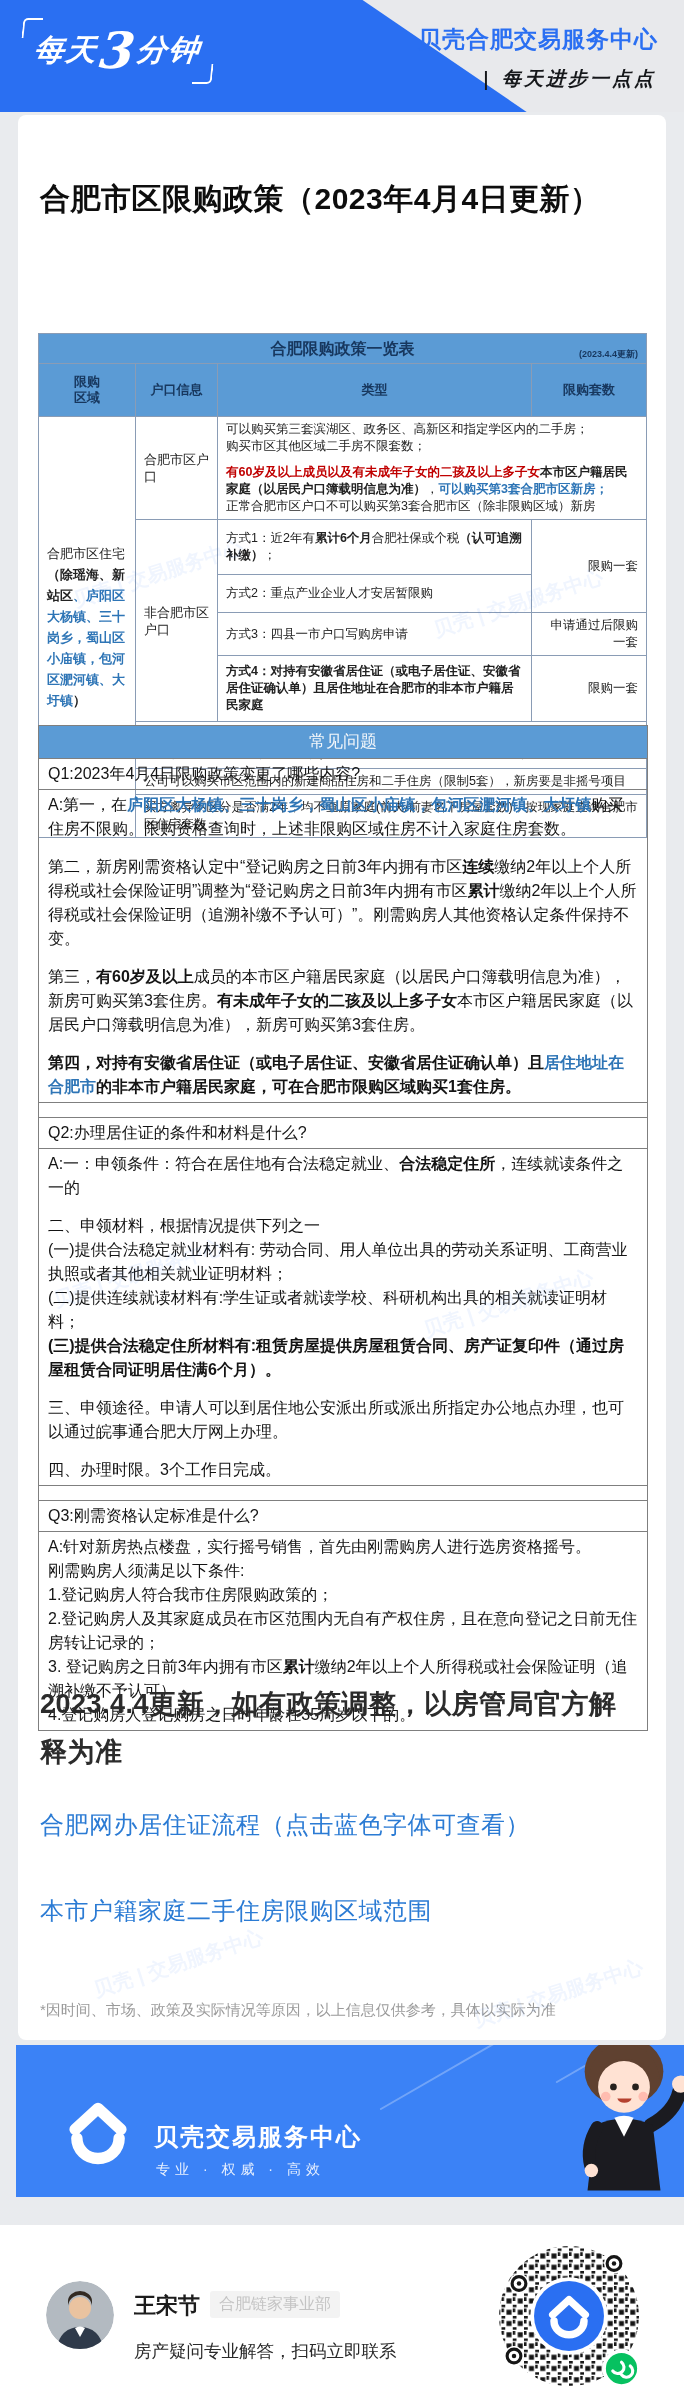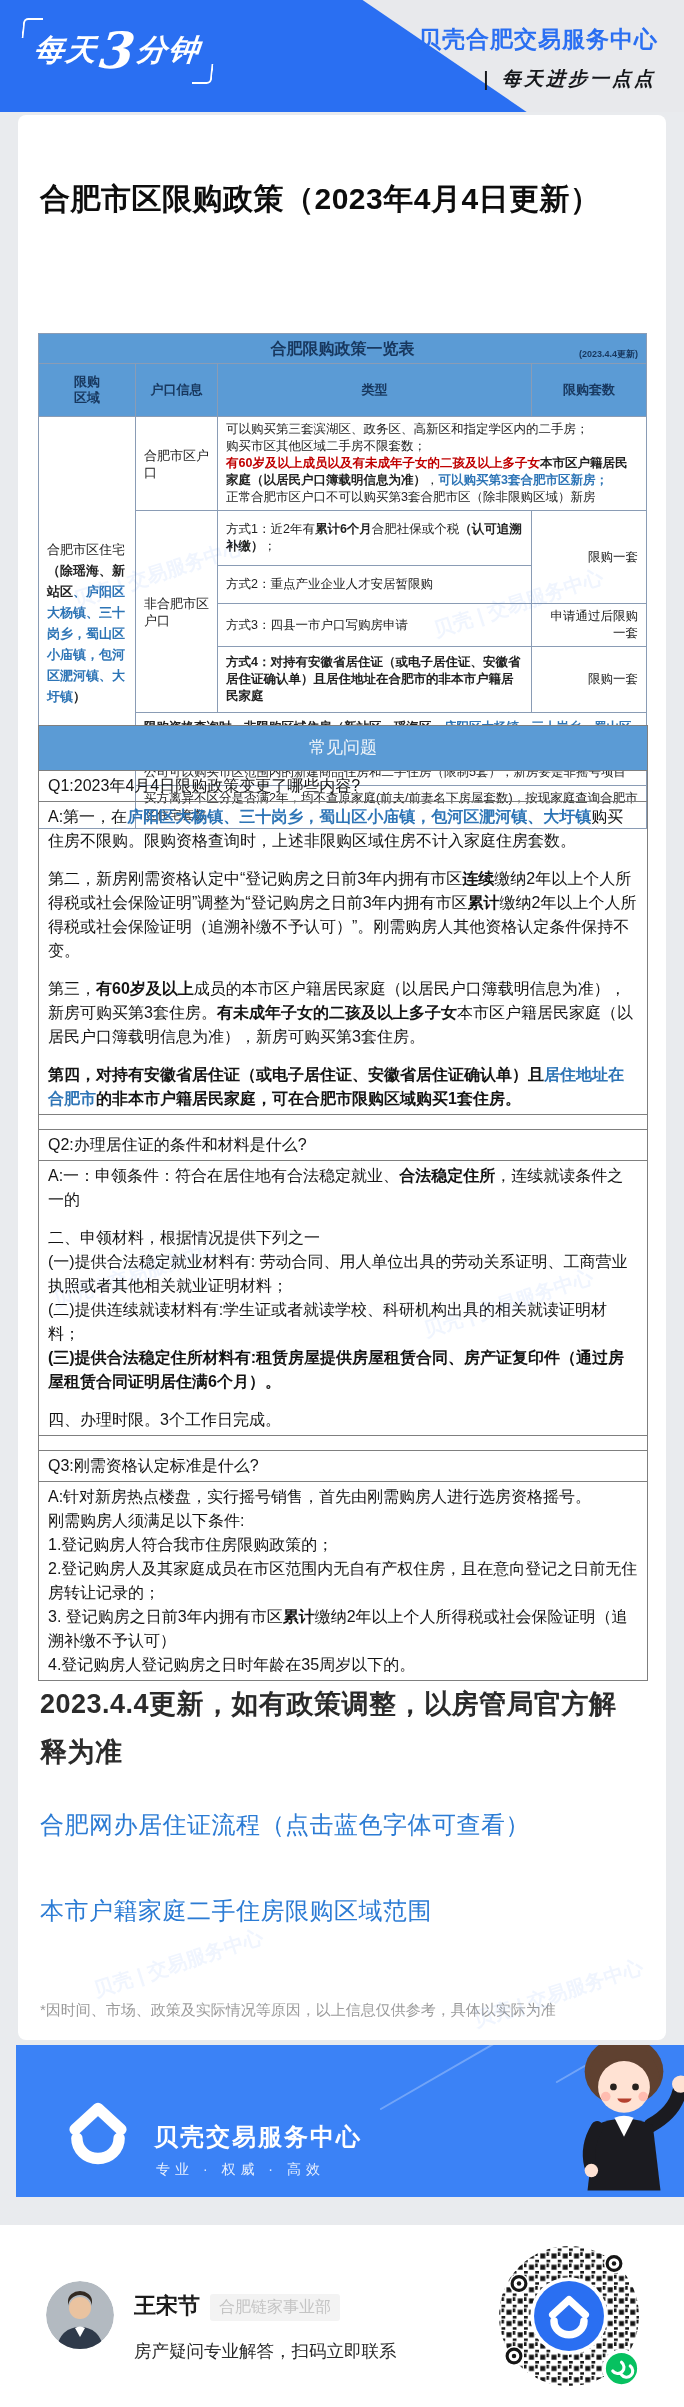--- a/index.html
+++ b/index.html
@@ -44,27 +44,27 @@
   .table-wrap{position:absolute;left:20px;top:218px;width:608px}
   .ptable{width:608px;border-collapse:collapse;table-layout:fixed;font-size:12.5px;line-height:17px;color:#222}
   .ptable td{border:1px solid #8a9cb5;padding:4px 8px;vertical-align:middle}
   .t-title td{background:#5b9bd5;color:#17375e;font-weight:800;font-size:16px;text-align:center;
     padding:6px 4px;position:relative}
   .t-note{position:absolute;right:8px;top:12px;font-size:9px;font-weight:700;color:#17375e}
   .t-head td{background:#5b9bd5;color:#17375e;font-weight:800;font-size:13px;text-align:center;padding:10px 2px;line-height:16px}
   .c-region{text-align:left;line-height:21px;font-size:13px;padding:4px 4px}
   .c-hukou{text-align:left;font-size:13px;padding-left:6px}
   .c-quota{text-align:right;font-size:12.5px}
-  .ptable .blk.gap{}
+  .ptable .blk.gap{margin-top:9px}
 
   
   .faq{position:absolute;left:20px;top:610px;width:608px;border:1px solid #7f7f7f;
     font-size:16px;line-height:24px;color:#141414}
   .faq-bar{background:#5b9bd5;color:#f2f6fa;font-size:17px;font-weight:400;text-align:center;
-    padding:10px 0;border-bottom:1px solid #7f7f7f}
+    padding:4px 0;border-bottom:1px solid #7f7f7f}
   .faq-row{border-bottom:1px solid #7f7f7f;padding:3px 9px}
   .faq-row.last{border-bottom:none}
   .faq-sp{height:14px;padding:0}
   .faq .blk{white-space:pre-wrap}
   .faq .blk.gap{margin-top:14px}
 
   
   .update-note{position:absolute;left:22px;right:22px;top:1565px;font-size:27px;line-height:48px;
     font-weight:600;color:#2b2b2b;letter-spacing:.5px}
   .doc-link{position:absolute;left:22px;right:22px;font-size:24px;line-height:32px;
@@ -81,21 +81,21 @@
   .banner-logo{position:absolute;left:38px;top:44px}
   .banner-brand{position:absolute;left:138px;top:76px;color:#fff;font-size:24px;font-weight:800;letter-spacing:2px}
   .banner-motto{position:absolute;left:140px;top:116px;color:rgba(255,255,255,.88);font-size:14px;letter-spacing:5px}
   .banner-chip{position:absolute;left:360px;top:64px;width:186px;background:rgba(255,255,255,.16);
     border-radius:5px;padding:10px 12px;color:#fff;font-size:14px;line-height:22px}
   .mascot{position:absolute;right:4px;bottom:0}
 
   
   .agent{position:absolute;left:0;top:2225px;width:684px;height:182px;background:#fff;z-index:3}
   .avatar{position:absolute;left:46px;top:56px;width:68px;height:68px;border-radius:50%;overflow:hidden}
-  .agent-name-row{position:absolute;left:134px;top:66px;display:flex;align-items:flex-end;gap:10px}
+  .agent-name-row{position:absolute;left:134px;top:66px;display:flex;align-items:flex-start;gap:10px}
   .agent-name{font-size:22px;font-weight:800;color:#1c1c1c}
   .agent-dept{font-size:16px;color:#c4c4c4;background:#f3f3f3;padding:3px 9px;border-radius:3px}
   .agent-desc{position:absolute;left:134px;top:114px;font-size:17.5px;color:#2a2a2a}
   .qr{position:absolute;right:40px;top:16px}
 </style>
 </head>
 <body>
 
 <div class="header">
   <div class="header-gray"></div>
@@ -186,20 +186,21 @@
         <div class="blk gap"><span class="sg-b">第四，</span><span class="sg-b">对持有安徽省居住证（或电子居住证、安徽省居住证确认单）且</span><span class="sg-blb">居住地址在合肥市</span><span class="sg-b">的非本市户籍居民家庭，可在合肥市限购区域购买1套住房。</span></div>
       </div>
     <div class="faq-row faq-sp"></div>
     <div class="faq-row">Q2:办理居住证的条件和材料是什么?</div>
     <div class="faq-row">
         <div class="blk"><span class="sg-n">A:一：申领条件：符合在居住地有合法稳定就业、</span><span class="sg-b">合法稳定住所</span><span class="sg-n">，连续就读条件之一的</span></div>
         <div class="blk gap"><span class="sg-n">二、申领材料，根据情况提供下列之一
 (一)提供合法稳定就业材料有: 劳动合同、用人单位出具的劳动关系证明、工商营业执照或者其他相关就业证明材料；
 (二)提供连续就读材料有:学生证或者就读学校、科研机构出具的相关就读证明材料；
 </span><span class="sg-b">(三)提供合法稳定住所材料有:租赁房屋提供房屋租赁合同、房产证复印件（通过房屋租赁合同证明居住满6个月）。</span></div>
+        <div class="blk gap"><span class="sg-n">三、申领途径。申请人可以到居住地公安派出所或派出所指定办公地点办理，也可以通过皖事通合肥大厅网上办理。</span></div>
         <div class="blk gap"><span class="sg-n">四、办理时限。3个工作日完成。</span></div>
       </div>
     <div class="faq-row faq-sp"></div>
     <div class="faq-row">Q3:刚需资格认定标准是什么?</div>
     <div class="faq-row last">
         <div class="blk"><span class="sg-n">A:针对新房热点楼盘，实行摇号销售，首先由刚需购房人进行选房资格摇号。
 刚需购房人须满足以下条件:
 1.登记购房人符合我市住房限购政策的；
 2.登记购房人及其家庭成员在市区范围内无自有产权住房，且在意向登记之日前无住房转让记录的；
 3. 登记购房之日前3年内拥有市区</span><span class="sg-b">累计</span><span class="sg-n">缴纳2年以上个人所得税或社会保险证明（追溯补缴不予认可）

